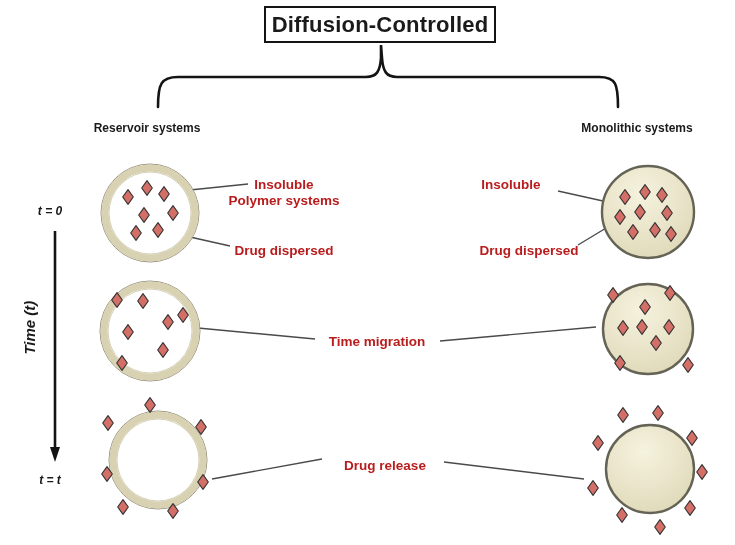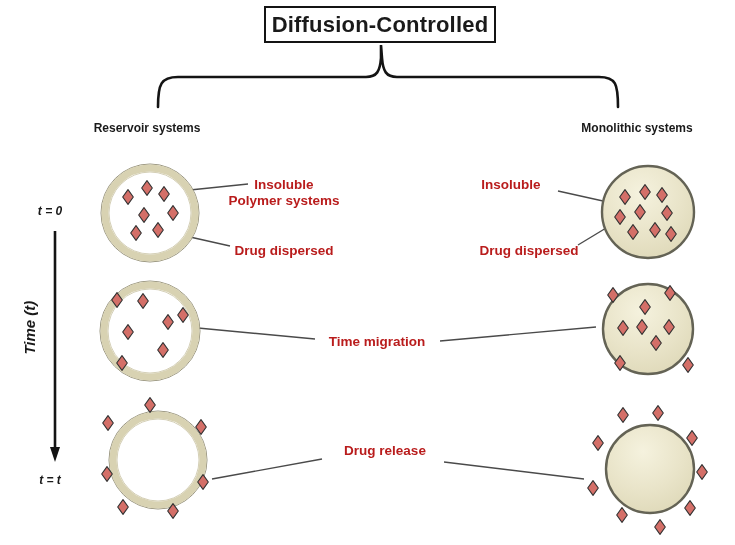--- a/index.html
+++ b/index.html
@@ -16,21 +16,21 @@
   }
   .hdr{font-size:12px;font-weight:700;}
   .hdr-left{left:40px;top:122px;width:214px;}
   .hdr-right{left:530px;top:122px;width:214px;}
   .ann{font-size:13.5px;font-weight:600;color:#b91c1c;}
   .lbl-coating{left:223px;top:177px;width:122px;}
   .lbl-drug-left{left:223px;top:243px;width:122px;}
   .lbl-matrix{left:450px;top:177px;width:122px;}
   .lbl-drug-right{left:468px;top:243px;width:122px;}
   .lbl-migration{left:316px;top:334px;width:122px;}
-  .lbl-release{left:324px;top:443px;width:122px;}
+  .lbl-release{left:324px;top:458px;width:122px;}
   .tmark{font-size:12px;font-weight:700;font-style:italic;}
   .t0{left:18px;top:205px;width:64px;}
   .tt{left:18px;top:474px;width:64px;}
   .time-axis-label{
     left:-20px;top:319px;width:100px;font-size:15px;font-weight:700;font-style:italic;
     transform:rotate(-90deg);
   }
 </style>
 </head>
 <body>

